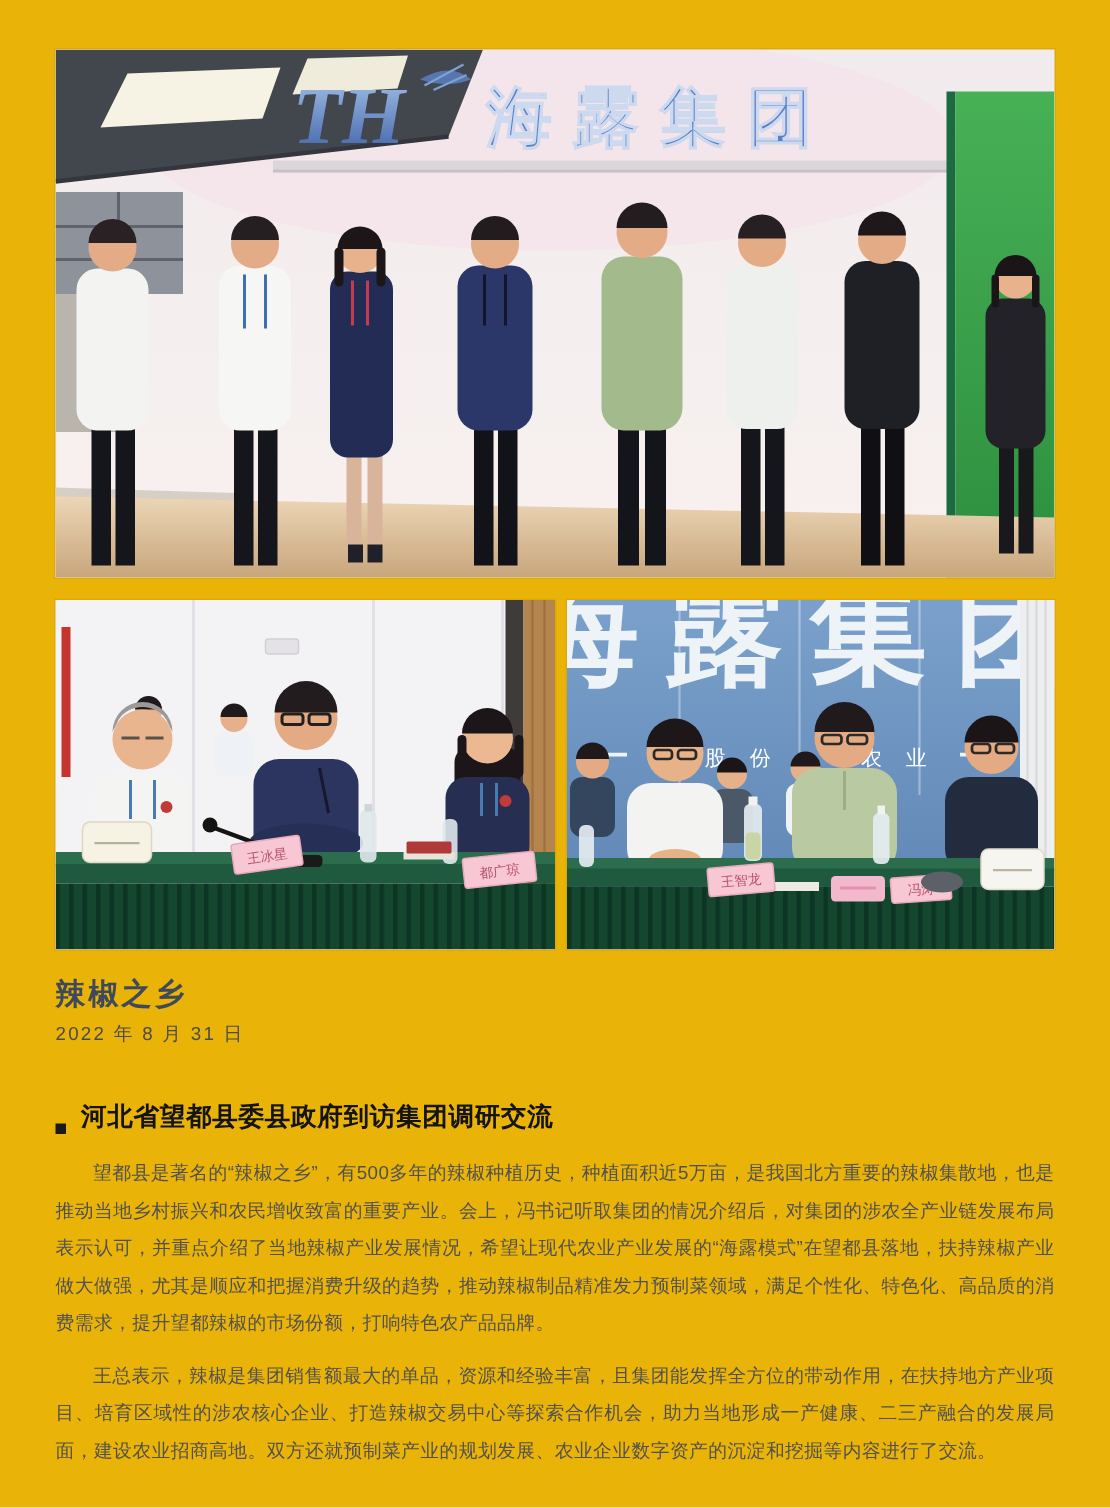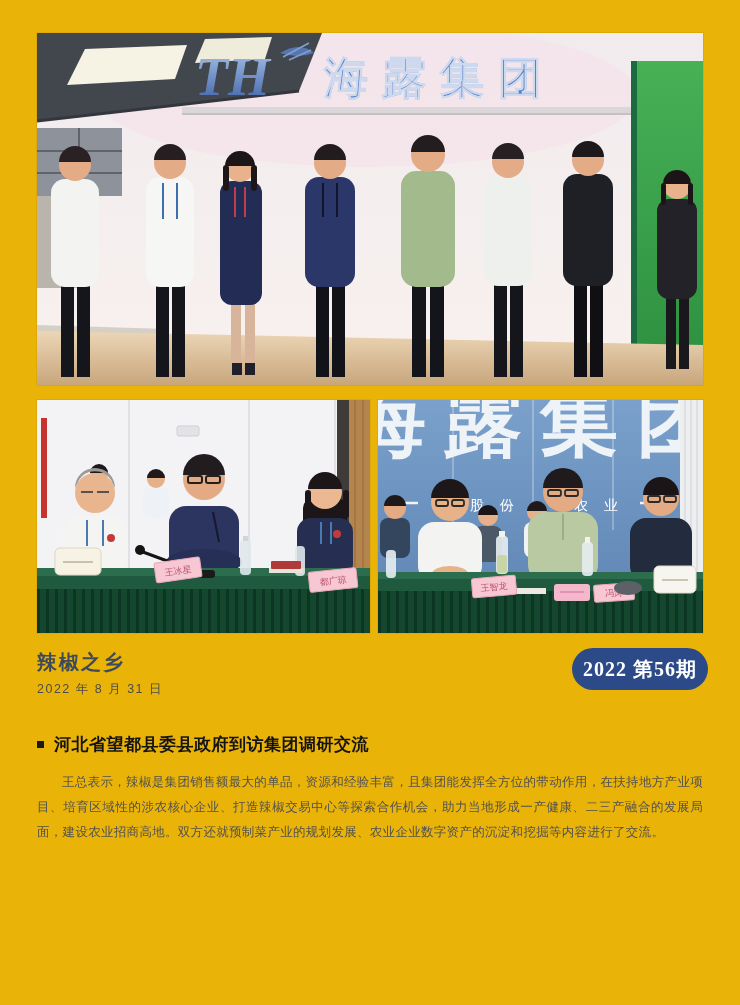--- a/index.html
+++ b/index.html
@@ -12,21 +12,21 @@
   .photo-right{left:378px;top:400px;width:325px;height:233px;}
   .dept{position:absolute;left:37px;top:649px;}
   .dept-name{font-family:"Liberation Serif","DejaVu Serif",serif;font-weight:700;font-size:20px;
              color:#3e4a5a;letter-spacing:2px;}
   .dept-date{font-family:Liberation Sans, sans-serif;font-size:12.5px;color:#4c4c4c;
              margin-top:5px;letter-spacing:1.5px;}
   .badge{position:absolute;left:572px;top:648px;width:136px;height:42px;border-radius:21px;
          background:#2d4a88;color:#ffffff;display:flex;align-items:center;justify-content:center;
          font-family:"Liberation Serif","DejaVu Serif",serif;font-weight:700;font-size:20px;letter-spacing:1px;}
   .article{position:absolute;left:37px;top:733px;width:666px;}
-  .article h1{font-size:17px;color:#141414;margin:0 0 14px 0;display:flex;align-items:center;gap:10px;
+  .article h1{font-size:17px;color:#141414;margin:0 0 14px 0;display:flex;align-items:flex-end;gap:10px;
               font-weight:700;letter-spacing:.5px;}
   .bullet{width:7px;height:7px;background:#1a1a1a;display:inline-block;flex:none;}
   .article p{margin:0 0 10px 0;font-size:12.5px;line-height:25px;color:#515151;
              text-align:justify;text-indent:2em;letter-spacing:.3px;}
 </style>
 </head>
 <body>
 
 <div class="page">
 
@@ -326,23 +326,23 @@
       <rect x="276" y="166" width="42" height="27" rx="5" fill="#f7f5ef" stroke="#dfd9c8"></rect>
       <path d="M284 180 h26" stroke="#bcb49e" stroke-width="1.5"></path>
     </svg>
   </div>
 
   <div class="dept">
     <div class="dept-name">辣椒之乡</div>
     <div class="dept-date">2022 年 8 月 31 日</div>
   </div>
 
-  <div class="badge">2022 第56期</div>
 
   <div class="article">
     <h1>
       <span class="bullet"></span>
       <span>河北省望都县委县政府到访集团调研交流</span>
     </h1>
+    <p>望都县是著名的“辣椒之乡”，有500多年的辣椒种植历史，种植面积近5万亩，是我国北方重要的辣椒集散地，也是推动当地乡村振兴和农民增收致富的重要产业。会上，冯书记听取集团的情况介绍后，对集团的涉农全产业链发展布局表示认可，并重点介绍了当地辣椒产业发展情况，希望让现代农业产业发展的“海露模式”在望都县落地，扶持辣椒产业做大做强，尤其是顺应和把握消费升级的趋势，推动辣椒制品精准发力预制菜领域，满足个性化、特色化、高品质的消费需求，提升望都辣椒的市场份额，打响特色农产品品牌。</p>
     <p>王总表示，辣椒是集团销售额最大的单品，资源和经验丰富，且集团能发挥全方位的带动作用，在扶持地方产业项目、培育区域性的涉农核心企业、打造辣椒交易中心等探索合作机会，助力当地形成一产健康、二三产融合的发展局面，建设农业招商高地。双方还就预制菜产业的规划发展、农业企业数字资产的沉淀和挖掘等内容进行了交流。</p>
   </div>
 
 </div>
 
 </body></html>

